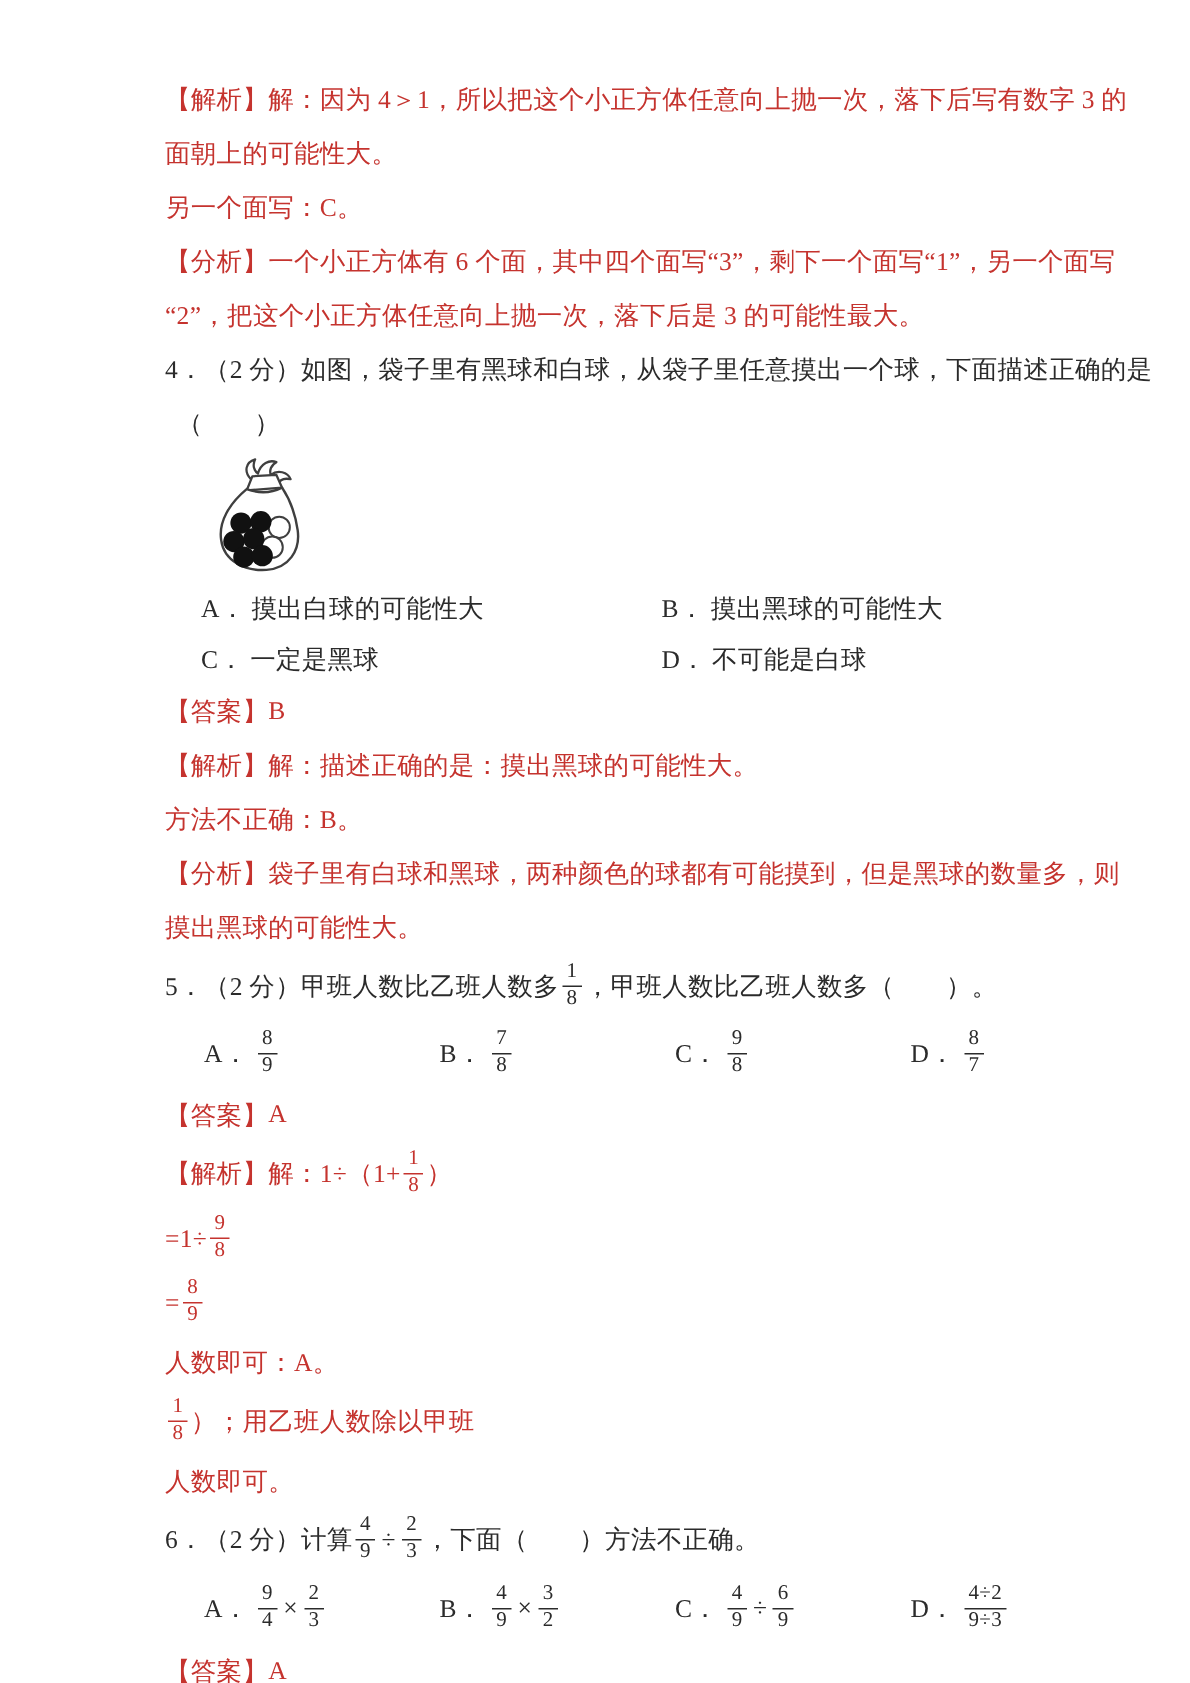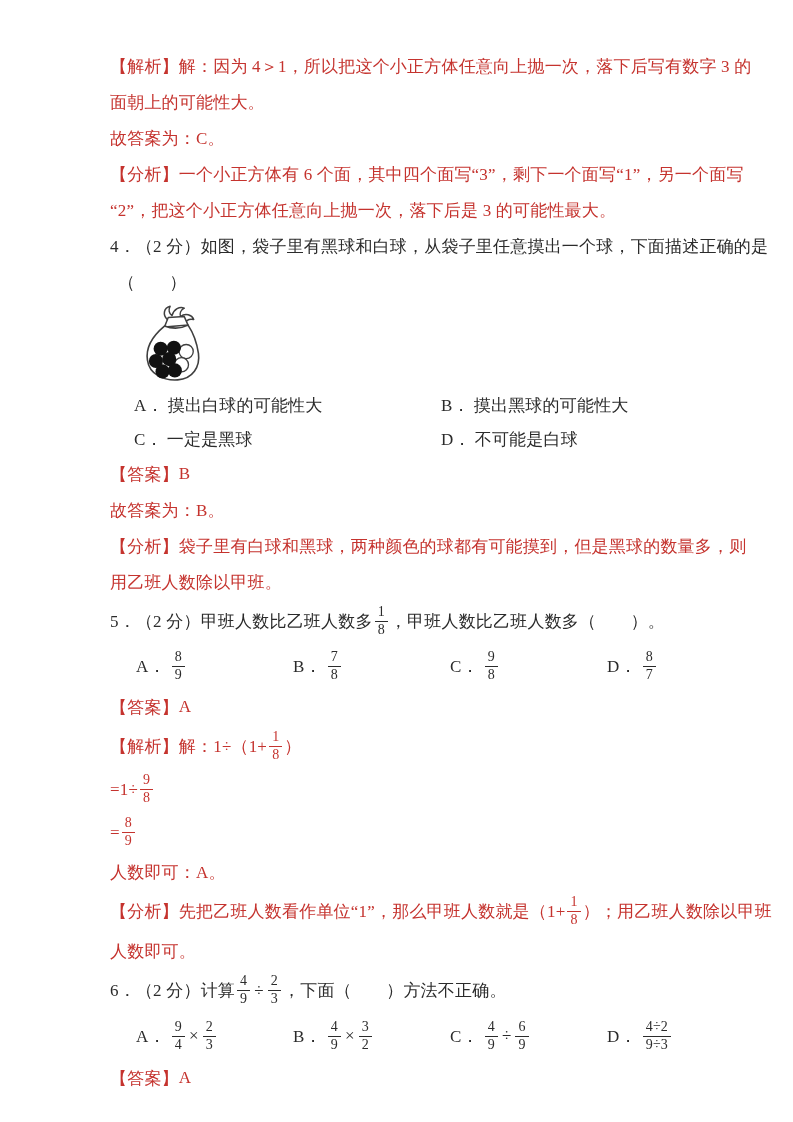--- a/index.html
+++ b/index.html
@@ -63,21 +63,21 @@
     align-items:flex-start;
   }
 </style>
 </head>
 <body>
 
 <div class="page">
 
   <div class="line red">【解析】解：因为 4＞1，所以把这个小正方体任意向上抛一次，落下后写有数字 3 的</div>
   <div class="line red">面朝上的可能性大。</div>
-  <div class="line red">故答案为：C。</div>
+  <div class="line red">另一个面写：C。</div>
   <div class="line red">【分析】一个小正方体有 6 个面，其中四个面写“3”，剩下一个面写“1”，另一个面写</div>
   <div class="line red">“2”，把这个小正方体任意向上抛一次，落下后是 3 的可能性最大。</div>
 
   <div class="line black">4．（2 分）如图，袋子里有黑球和白球，从袋子里任意摸出一个球，下面描述正确的是</div>
   <div class="line black indent-sm">（　　）</div>
 
   <div class="figure">
     <svg width="68" height="80" viewBox="0 0 72 84">
 
       <path d="M31,16 C26,11 27,4 34,2 C32,6 33,10 36,12 C38,5 44,2 49,4 C45,6 44,10 45,13 C50,9 57,11 59,16 C54,15 51,17 50,20" fill="#ffffff" stroke="#3f3f3f" stroke-width="1.6" stroke-linejoin="round"></path>
@@ -116,23 +116,24 @@
     <span class="opt">
       <span class="olabel">D．</span>
       <span>不可能是白球</span>
     </span>
   </div>
 
   <div class="line red">
     <span>【答案】</span>
     <span>B</span>
   </div>
-  <div class="line red">故答案为：B。</div>
+  <div class="line red">【解析】解：描述正确的是：摸出黑球的可能性大。</div>
+  <div class="line red">方法不正确：B。</div>
   <div class="line red">【分析】袋子里有白球和黑球，两种颜色的球都有可能摸到，但是黑球的数量多，则</div>
-  <div class="line red">用乙班人数除以甲班。</div>
+  <div class="line red">摸出黑球的可能性大。</div>
 
   <div class="line black tall">
     <span>5．（2 分）甲班人数比乙班人数多</span>
     <span class="frac">
       <span class="fn">1</span>
       <span class="fd">8</span>
     </span>
     <span>，甲班人数比乙班人数多（　　）。</span>
   </div>
 
@@ -189,21 +190,20 @@
   </div>
   <div class="line red tall">
     <span>=</span>
     <span class="frac">
         <span class="fn">8</span>
         <span class="fd">9</span>
       </span>
   </div>
   <div class="line red">人数即可：A。</div>
   <div class="line red tall">
-    <span>【分析】先把乙班人数看作单位“1”，那么甲班人数就是（1+</span>
     <span class="frac">
         <span class="fn">1</span>
         <span class="fd">8</span>
       </span>
     <span>）；用乙班人数除以甲班</span>
   </div>
   <div class="line red">人数即可。</div>
 
   <div class="line black tall">
     <span>6．（2 分）计算</span>

